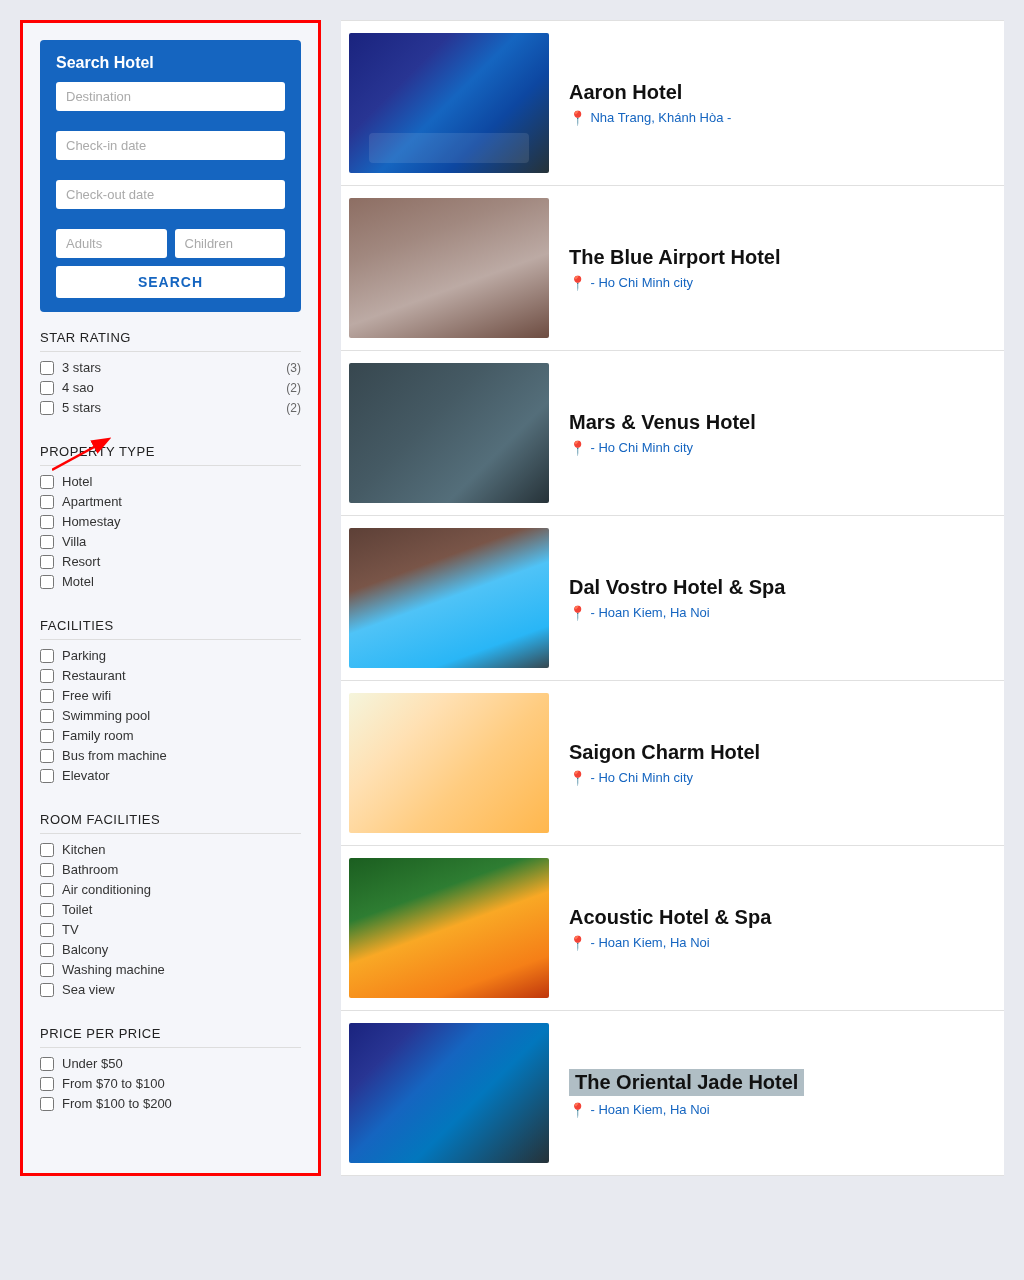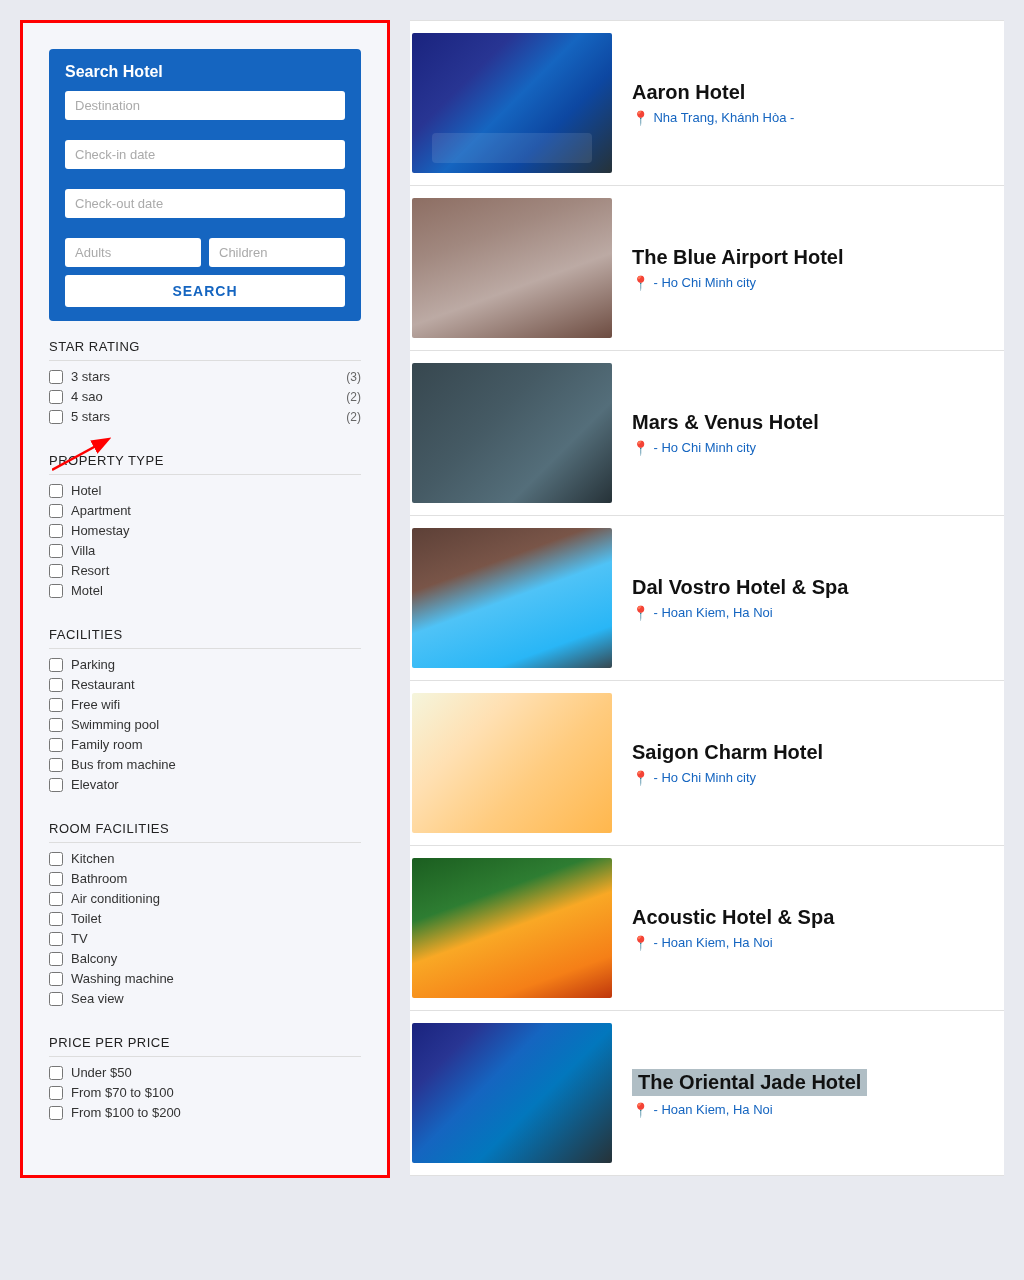--- a/index.html
+++ b/index.html
@@ -12,25 +12,25 @@
     .page-wrapper {
       display: flex;
       gap: 20px;
       padding: 20px;
       max-width: 1024px;
       margin: 0 auto;
     }
 
     
     .sidebar {
-      width: 370px;
+      width: 301px;
       flex-shrink: 0;
       border: 3px solid red;
       background: #f5f6fa;
-      padding: 26px;
+      padding: 17px;
     }
 
     
     .search-box {
       background: #1565c0;
       border-radius: 4px;
       padding: 14px 16px;
       margin-bottom: 18px;
     }
     .search-box h2 {
@@ -117,21 +117,21 @@
       flex: 1;
       display: flex;
       flex-direction: column;
       gap: 0;
     }
     .hotel-card {
       display: flex;
       align-items: center;
       background: white;
       border-bottom: 1px solid #e0e0e0;
-      padding: 12px 2px;
+      padding: 12px 8px;
     }
     .hotel-card:first-child {
       border-top: 1px solid #e0e0e0;
     }
     .hotel-img-placeholder {
       width: 200px;
       height: 140px;
       flex-shrink: 0;
       margin-right: 20px;
       border-radius: 2px;

